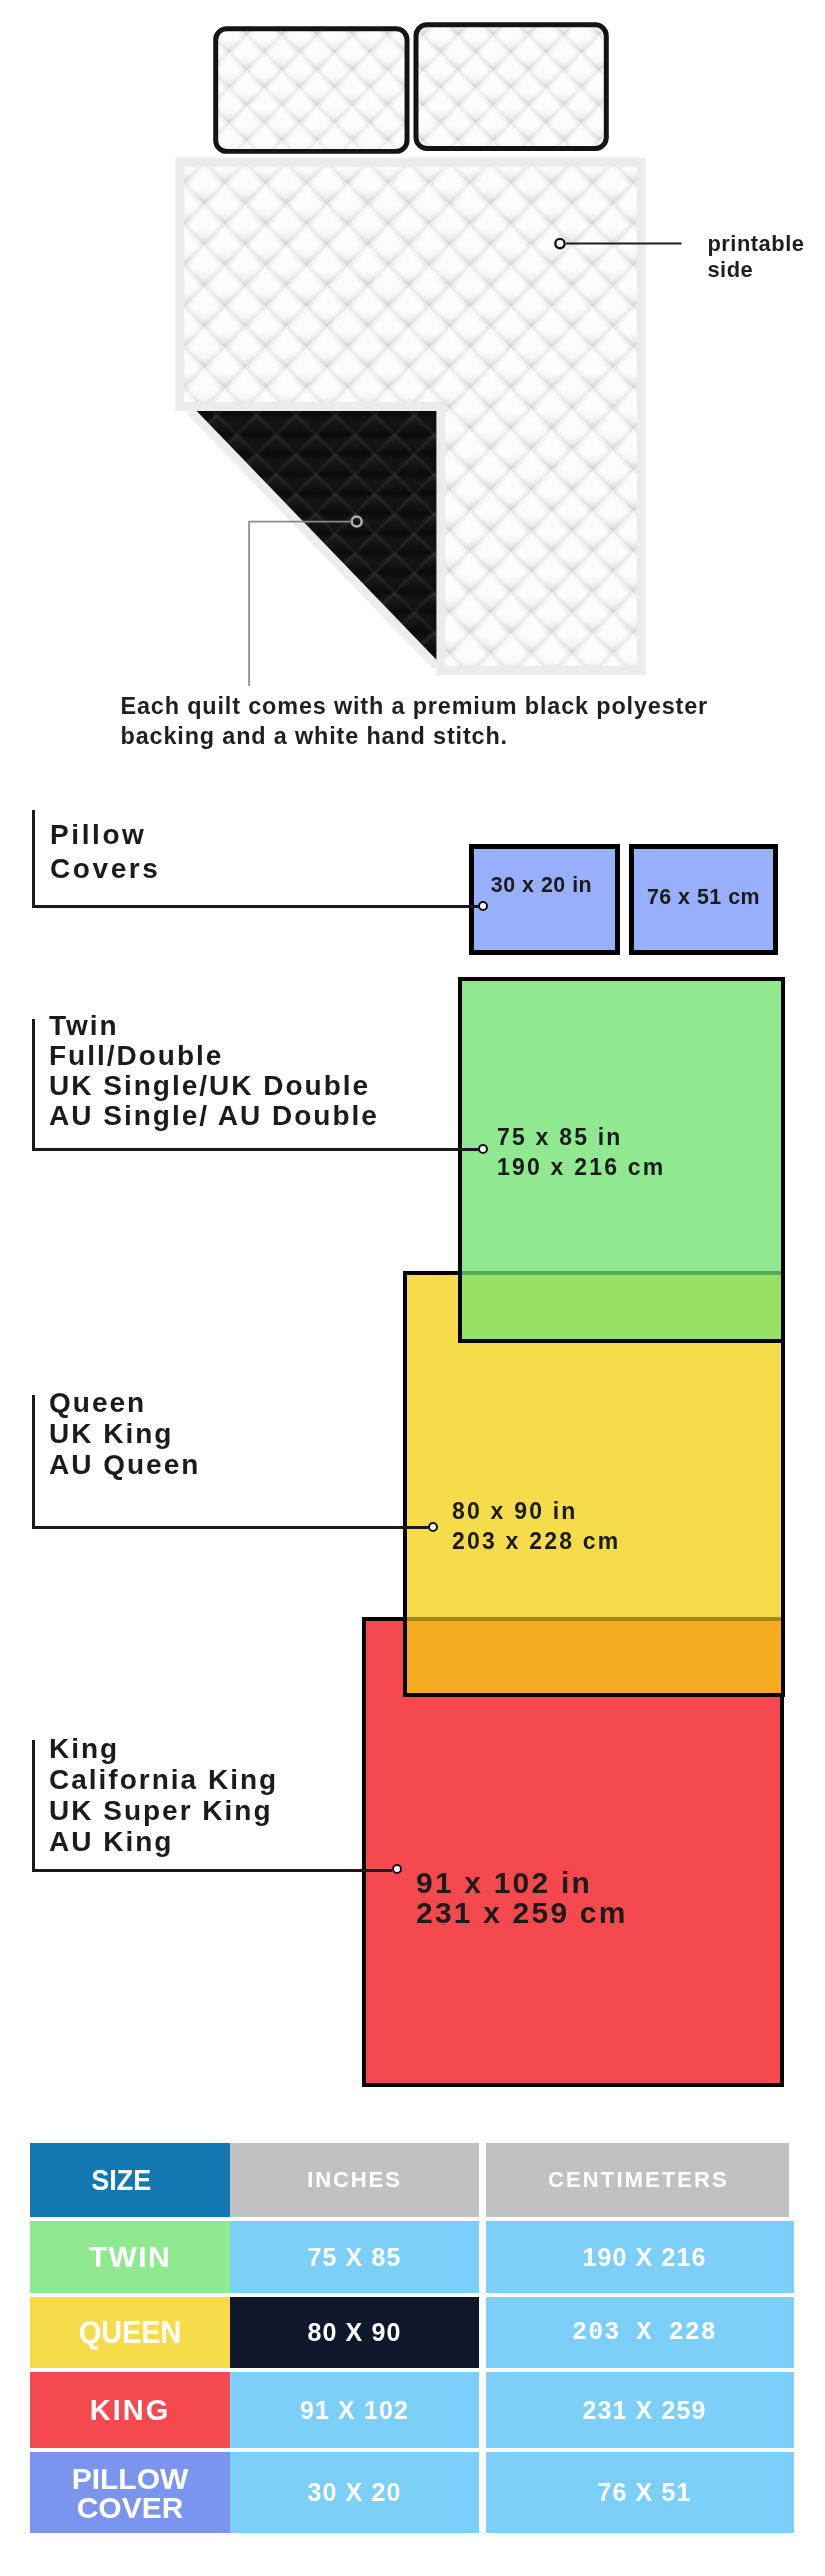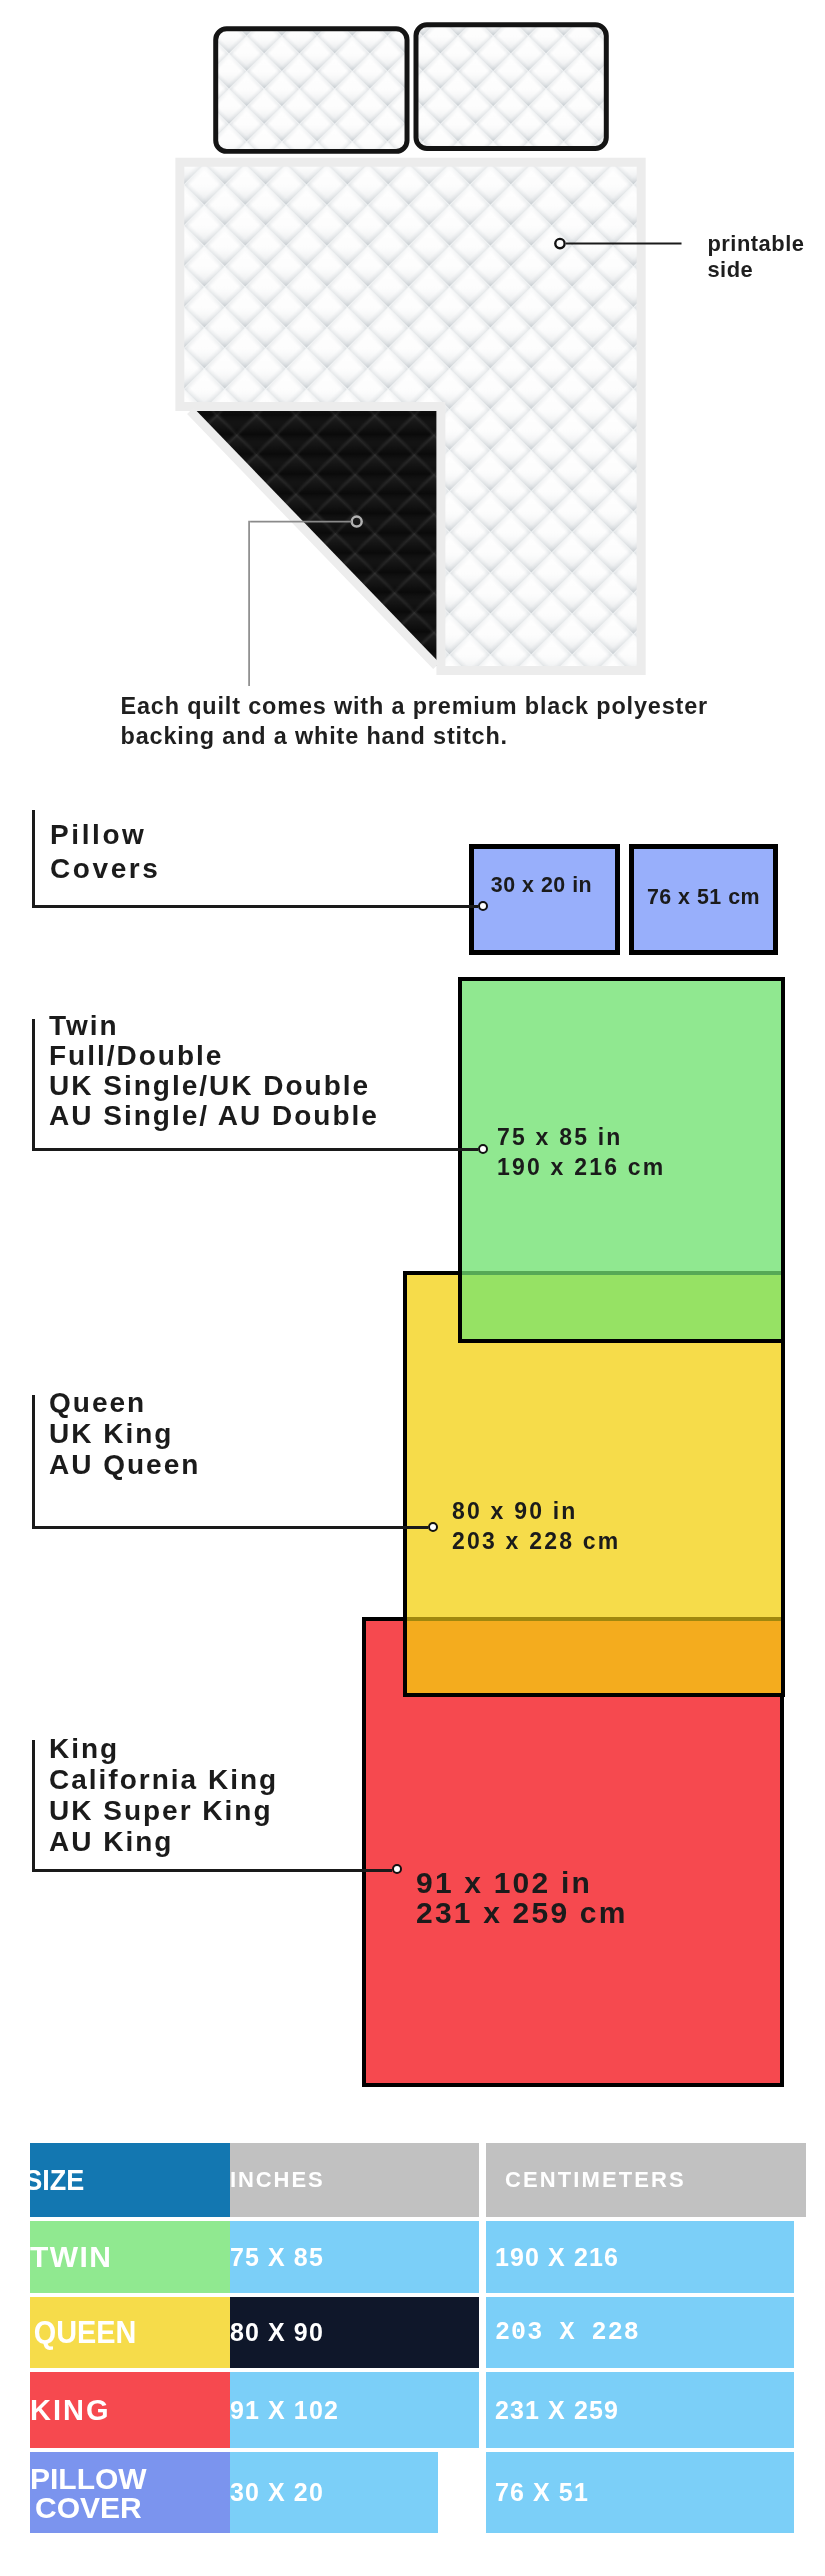--- a/index.html
+++ b/index.html
@@ -3,21 +3,21 @@
 <meta charset="utf-8">
 <style>
   html,body{margin:0;padding:0;background:#ffffff;}
   #page{position:relative;width:825px;height:2576px;background:#ffffff;overflow:hidden;
         font-family:"Liberation Sans", sans-serif;}
   .abs{position:absolute;}
   .lbl{position:absolute;font-weight:700;color:#1b1b1b;white-space:nowrap;z-index:6;}
   .ln{position:absolute;background:#1a1a1a;z-index:6;}
   .dot{position:absolute;width:6px;height:6px;border:2.6px solid #111;border-radius:50%;background:#fff;z-index:7;}
   .sz{position:absolute;font-weight:700;color:#1b1b1b;white-space:nowrap;z-index:6;}
-  .cell{position:absolute;display:flex;align-items:center;
+  .cell{position:absolute;display:flex;align-items:center;justify-content:center;
         font-weight:700;color:#ffffff;text-align:center;}
 </style>
 </head>
 <body>
 <div id="page">
 
 <svg class="abs" style="left:0;top:0" width="825" height="788" viewBox="0 0 828 790">
   <defs>
     <linearGradient id="gh" x1="0" y1="0" x2="1" y2="0">
       <stop offset="0" stop-color="#cdd2d6" stop-opacity="0.5"></stop>
@@ -153,34 +153,34 @@
 <div class="ln" style="left:32px;top:1740px;width:2.5px;height:131px;"></div>
 <div class="ln" style="left:32px;top:1869px;width:360px;height:2.5px;"></div>
 <div class="dot" style="left:392px;top:1864px;"></div>
 
 <div class="sz" style="left:416px;top:1868px;font-size:30px;line-height:30px;letter-spacing:2.2px;">91 x 102 in<br>231 x 259 cm</div>
 
 <div class="cell" style="left:30px;top:2143px;width:200px;height:74px;background:#1377b1;font-size:30px;">
       <span style="display:inline-block;transform:scaleX(0.9);position:relative;left:-8.7px;">SIZE</span>
     </div>
 <div class="cell" style="left:230px;top:2143px;width:249px;height:74px;background:#c1c1c1;font-size:22px;letter-spacing:1.9px;">INCHES</div>
-<div class="cell" style="left:486px;top:2143px;width:308px;height:74px;background:#c1c1c1;font-size:22px;letter-spacing:2.1px;padding-left:19px;width:301px;">CENTIMETERS</div>
+<div class="cell" style="left:486px;top:2143px;width:308px;height:74px;background:#c1c1c1;font-size:22px;letter-spacing:2.1px;padding-left:2px;width:301px;">CENTIMETERS</div>
 
 <div class="cell" style="left:30px;top:2221px;width:200px;height:72px;background:#90e990;font-size:30px;letter-spacing:1.4px;">TWIN</div>
 <div class="cell" style="left:230px;top:2221px;width:249px;height:72px;background:#7bcff8;font-size:25px;letter-spacing:1.1px;">75 X 85</div>
 <div class="cell" style="left:486px;top:2221px;width:299px;height:72px;background:#7bcff8;font-size:25px;letter-spacing:1.1px;padding-left:9px;">190 X 216</div>
 
 <div class="cell" style="left:30px;top:2297px;width:200px;height:71px;background:#f6dc4a;font-size:31px;">
       <span style="display:inline-block;transform:scaleX(0.93);">QUEEN</span>
     </div>
 <div class="cell" style="left:230px;top:2297px;width:249px;height:71px;background:#0f172a;font-size:25px;letter-spacing:1.1px;">80 X 90</div>
 <div class="cell" style="left:486px;top:2297px;width:299px;height:71px;background:#7bcff8;font-size:25px;letter-spacing:1.1px;padding-left:9px;font-family:Liberation Mono, monospace;">203 X 228</div>
 
 <div class="cell" style="left:30px;top:2372px;width:200px;height:76px;background:#f6494f;font-size:29px;letter-spacing:2px;">KING</div>
 <div class="cell" style="left:230px;top:2372px;width:249px;height:76px;background:#7bcff8;font-size:25px;letter-spacing:1.1px;">91 X 102</div>
 <div class="cell" style="left:486px;top:2372px;width:299px;height:76px;background:#7bcff8;font-size:25px;letter-spacing:1.1px;padding-left:9px;">231 X 259</div>
 
 <div class="cell" style="left:30px;top:2452px;width:200px;height:81px;background:#7b94ee;font-size:30px;line-height:29px;">PILLOW<br>COVER</div>
-<div class="cell" style="left:230px;top:2452px;width:208px;height:81px;background:#7bcff8;font-size:25px;letter-spacing:1.1px;">30 X 20</div>
+<div class="cell" style="left:230px;top:2452px;width:249px;height:81px;background:#7bcff8;font-size:25px;letter-spacing:1.1px;">30 X 20</div>
 <div class="cell" style="left:486px;top:2452px;width:299px;height:81px;background:#7bcff8;font-size:25px;letter-spacing:1.1px;padding-left:9px;">76 X 51</div>
 
 </div>
 
 
 </body></html>

